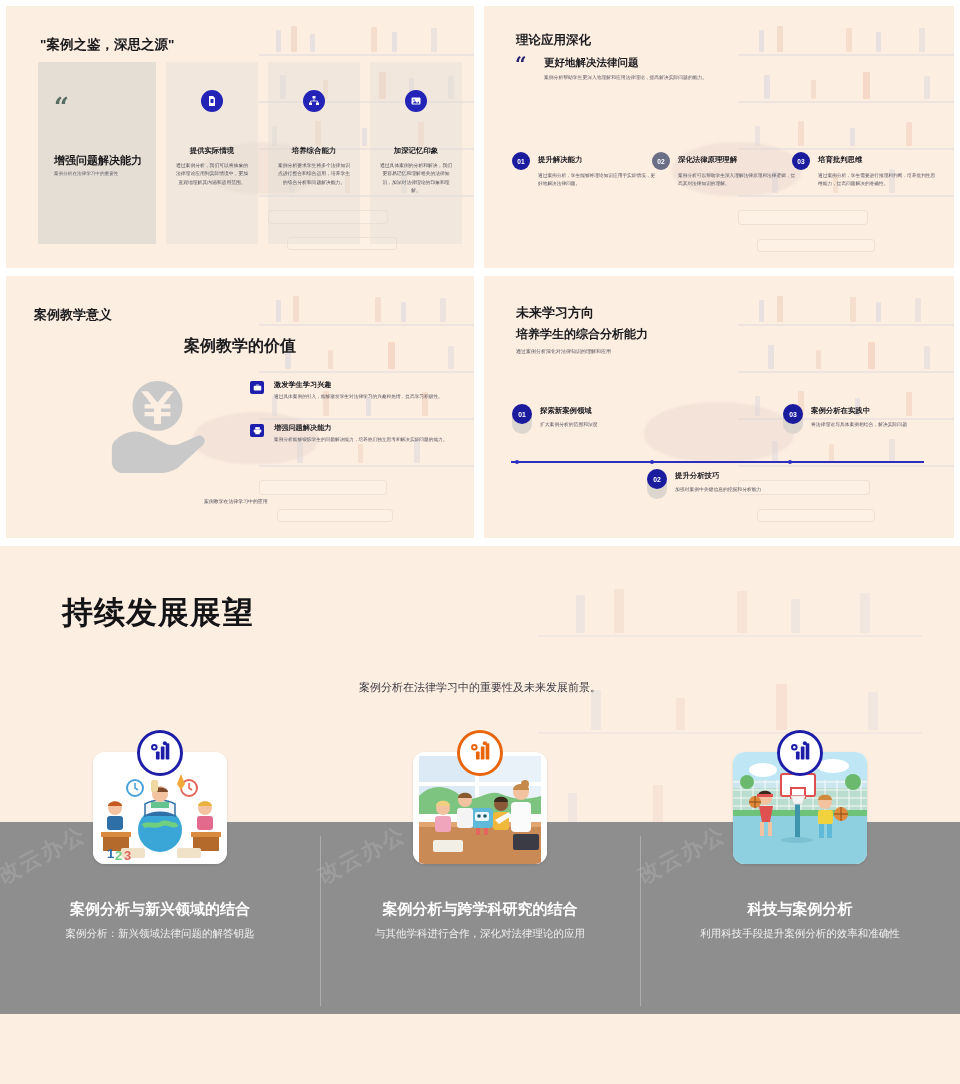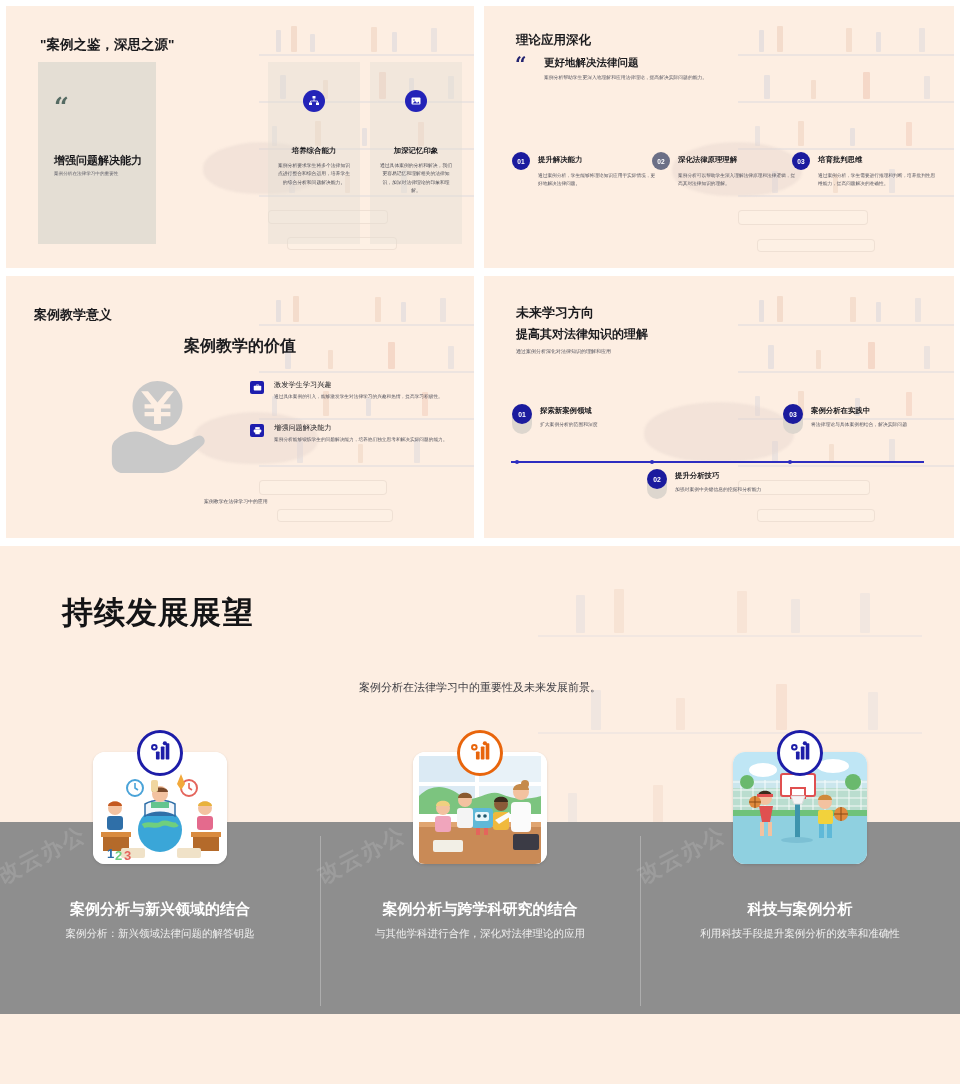--- a/index.html
+++ b/index.html
@@ -112,21 +112,21 @@
     color:#c9c9c9;
   }
   .s3 .list { position:absolute; left:244px; top:104px; width:200px;}
   .s3 .li { position:relative; margin-bottom:11px; padding-left:24px; min-height:32px;}
   .s3 .li .sq {
     position:absolute; left:0; top:1px; width:14px; height:13px;
     background:#1d1dae; border-radius:2px;
     display:flex;align-items:center;justify-content:center;
   }
   .s3 .li .sq svg { width:9px; height:9px; fill:#fff; }
-  .s3 .li .lt { font-size:7.2px; font-weight:400; color:#1a1a1e; }
+  .s3 .li .lt { font-size:7.2px; font-weight:700; color:#1a1a1e; }
   .s3 .li .lb { margin-top:3px; font-size:4.7px; color:#53535d; line-height:1.8;}
   .s3 .caption { position:absolute; left:198px; top:222px; font-size:4.9px; color:#4e4e58;}
 
   
   .s4 .h1 { position:absolute; left:32px; top:28px; font-size:13px; font-weight:700; color:#1b1b1e;}
   .s4 .h2 { position:absolute; left:32px; top:50px; font-size:12px; font-weight:700; color:#1b1b1e;}
   .s4 .p  { position:absolute; left:32px; top:72px; font-size:5px; color:#55555f;}
   .s4 .axis {
     position:absolute; left:27px; top:185px; width:413px; height:1.6px; background:#2d2dc0;
   }
@@ -233,20 +233,30 @@
       <div class="book-stack" style="left:56%;top:78%;width:120px;height:14px;"></div>
       <div class="book-stack" style="left:60%;top:88%;width:110px;height:13px;"></div>
     </div>
 
     <div class="headline">"案例之鉴，深思之源"</div>
     <div class="leftcard"></div>
     <div class="quote-mark">“</div>
     <div class="lc-title">增强问题解决能力</div>
     <div class="lc-sub">案例分析在法律学习中的重要性</div>
 
+    <div class="col c1">
+      <div class="icon-circle">
+        <svg viewBox="0 0 24 24">
+            <path d="M6 2h8l4 4v16H6z" fill="#fff"></path>
+            <rect x="9" y="8" width="6" height="8" rx="1" fill="#2323b8"></rect>
+          </svg>
+      </div>
+      <div class="col-title">提供实际情境</div>
+      <div class="col-body">通过案例分析，我们可以将抽象的法律理论应用到实际情境中，更加直观地理解其内涵和适用范围。</div>
+    </div>
 
     <div class="col c2">
       <div class="icon-circle">
         <svg viewBox="0 0 24 24">
             <rect x="9" y="2" width="6" height="5" fill="#fff"></rect>
             <rect x="2" y="15" width="6" height="5" fill="#fff"></rect>
             <rect x="16" y="15" width="6" height="5" fill="#fff"></rect>
             <path d="M12 7v5M5 15v-3h14v3" stroke="#fff" stroke-width="1.6" fill="none"></path>
           </svg>
       </div>
@@ -423,21 +433,21 @@
           <div class="book" style="left:42%;width:5px;height:19px;background:rgba(213,160,128,.35)"></div>
           <div class="book" style="left:70%;width:6px;height:24px;background:rgba(167,183,212,.4)"></div>
         </div>
       </div>
       <div class="gavel-blob" style="left:34%;top:48%;width:150px;height:60px;"></div>
       <div class="book-stack" style="left:54%;top:78%;width:132px;height:15px;"></div>
       <div class="book-stack" style="left:58%;top:89%;width:118px;height:13px;"></div>
     </div>
 
     <div class="h1">未来学习方向</div>
-    <div class="h2">提高其对法律知识的理解</div>
+    <div class="h2">培养学生的综合分析能力</div>
     <div class="p">通过案例分析深化对法律知识的理解和应用</div>
 
     <div class="axis">
       <span class="dot" style="left:4px"></span>
       <span class="dot" style="left:139px"></span>
       <span class="dot" style="left:277px"></span>
     </div>
 
     <div class="tl-item" style="left:28px;top:128px">
       <div class="tl-cap"></div>

